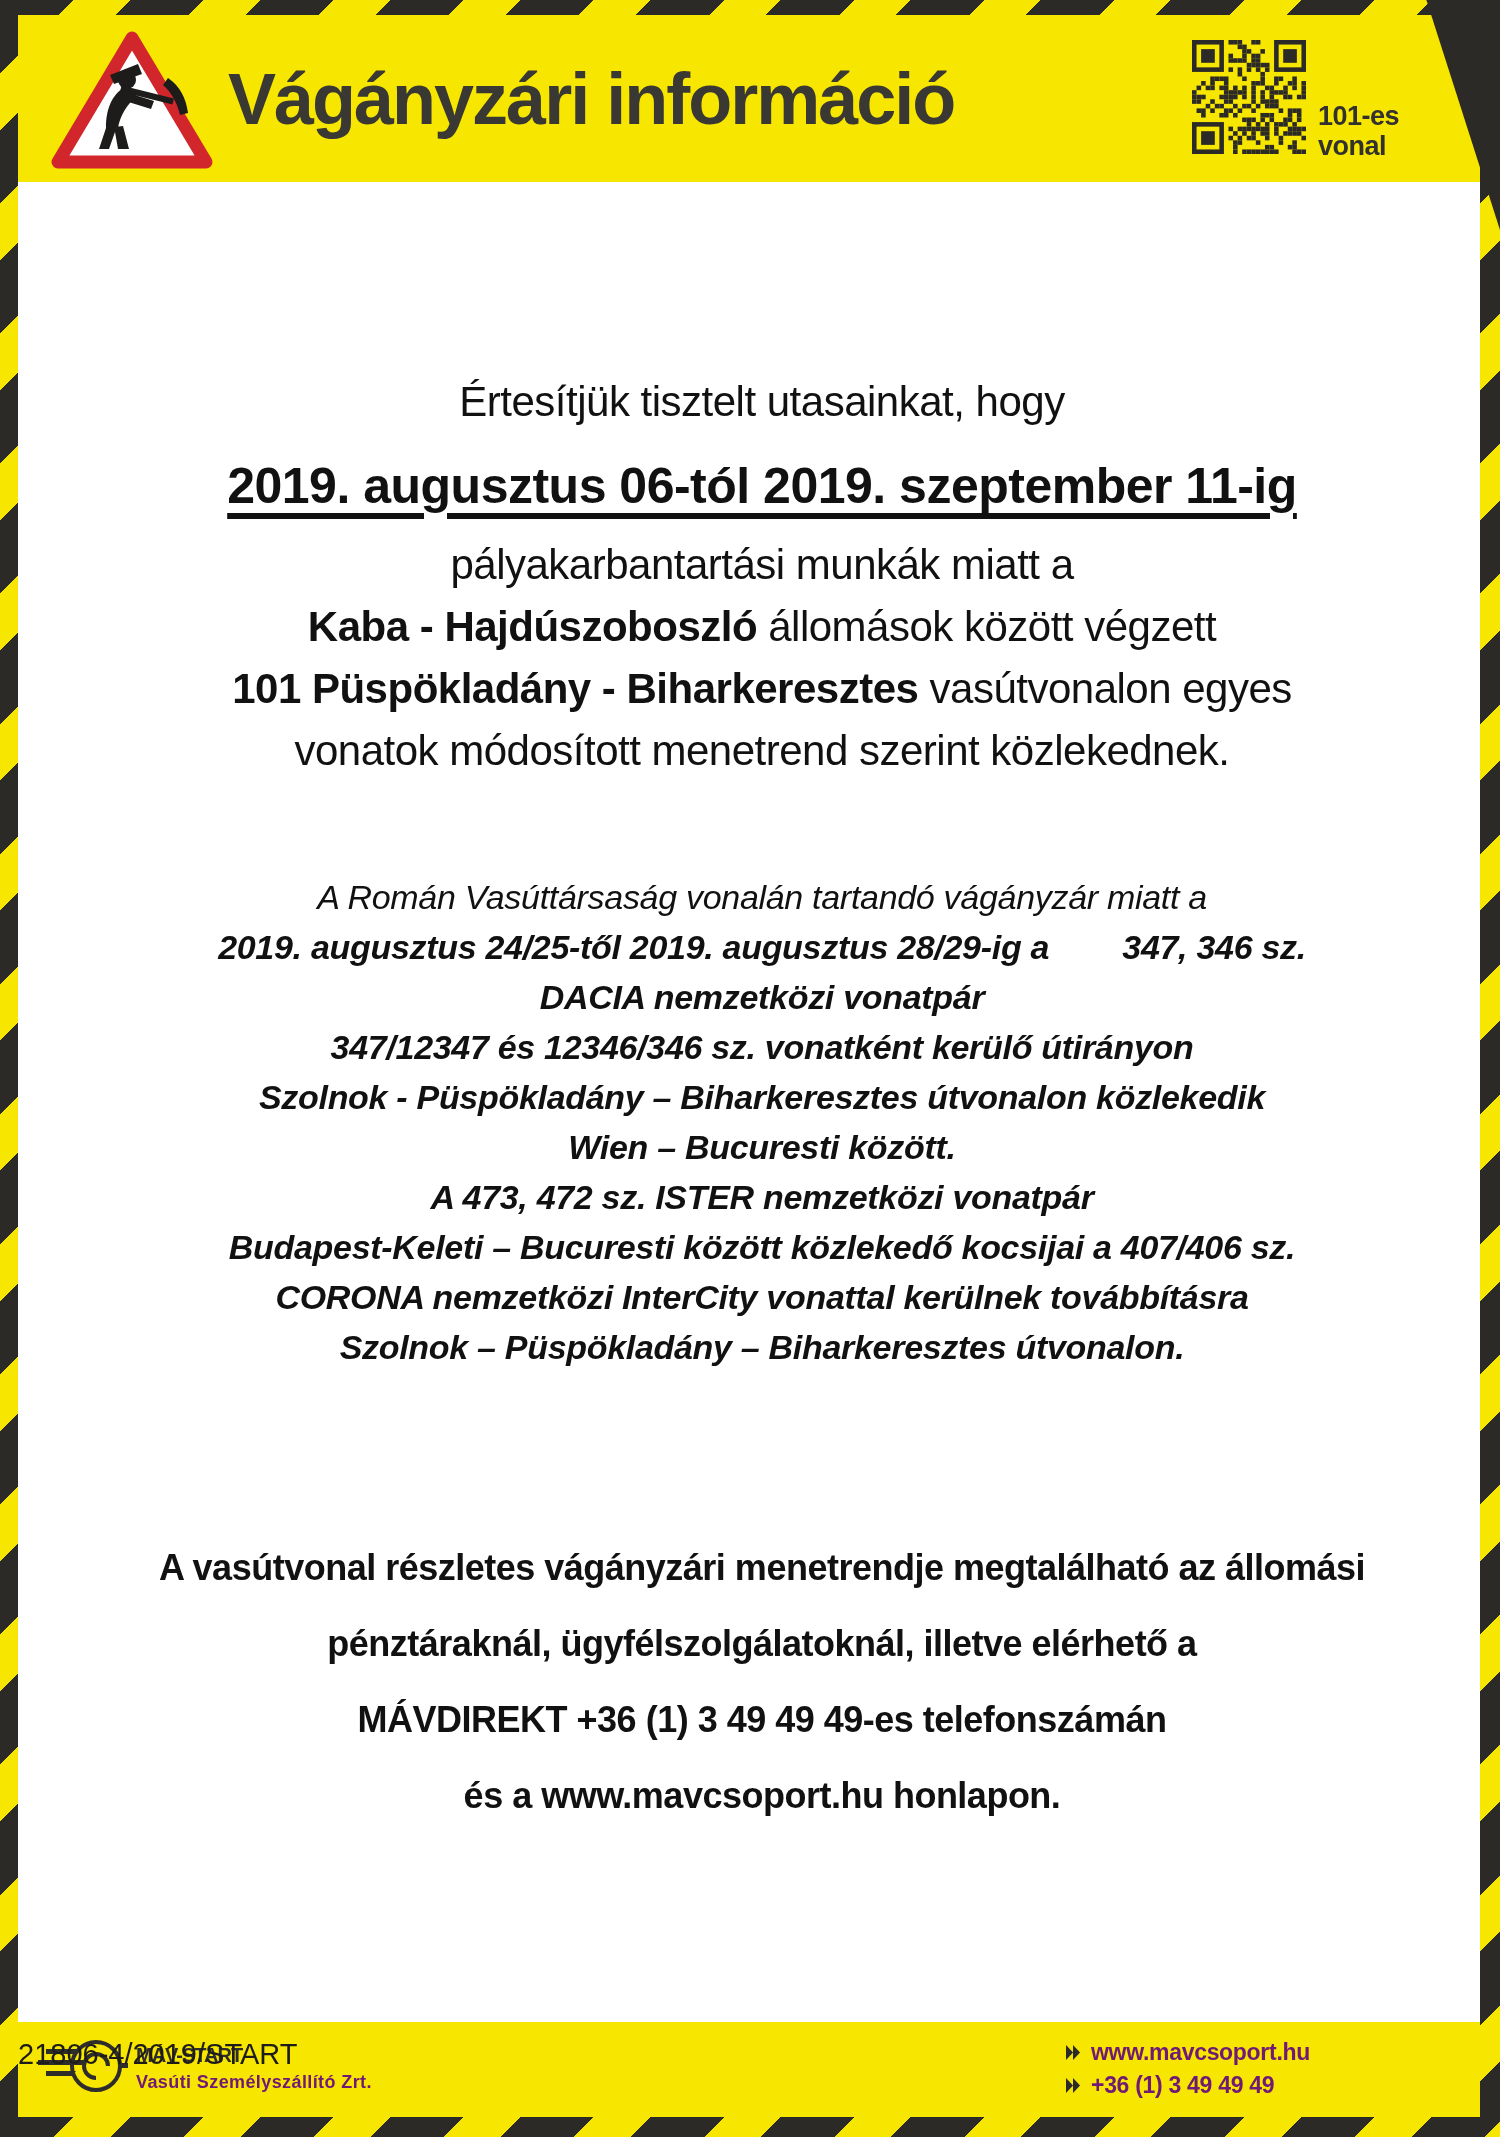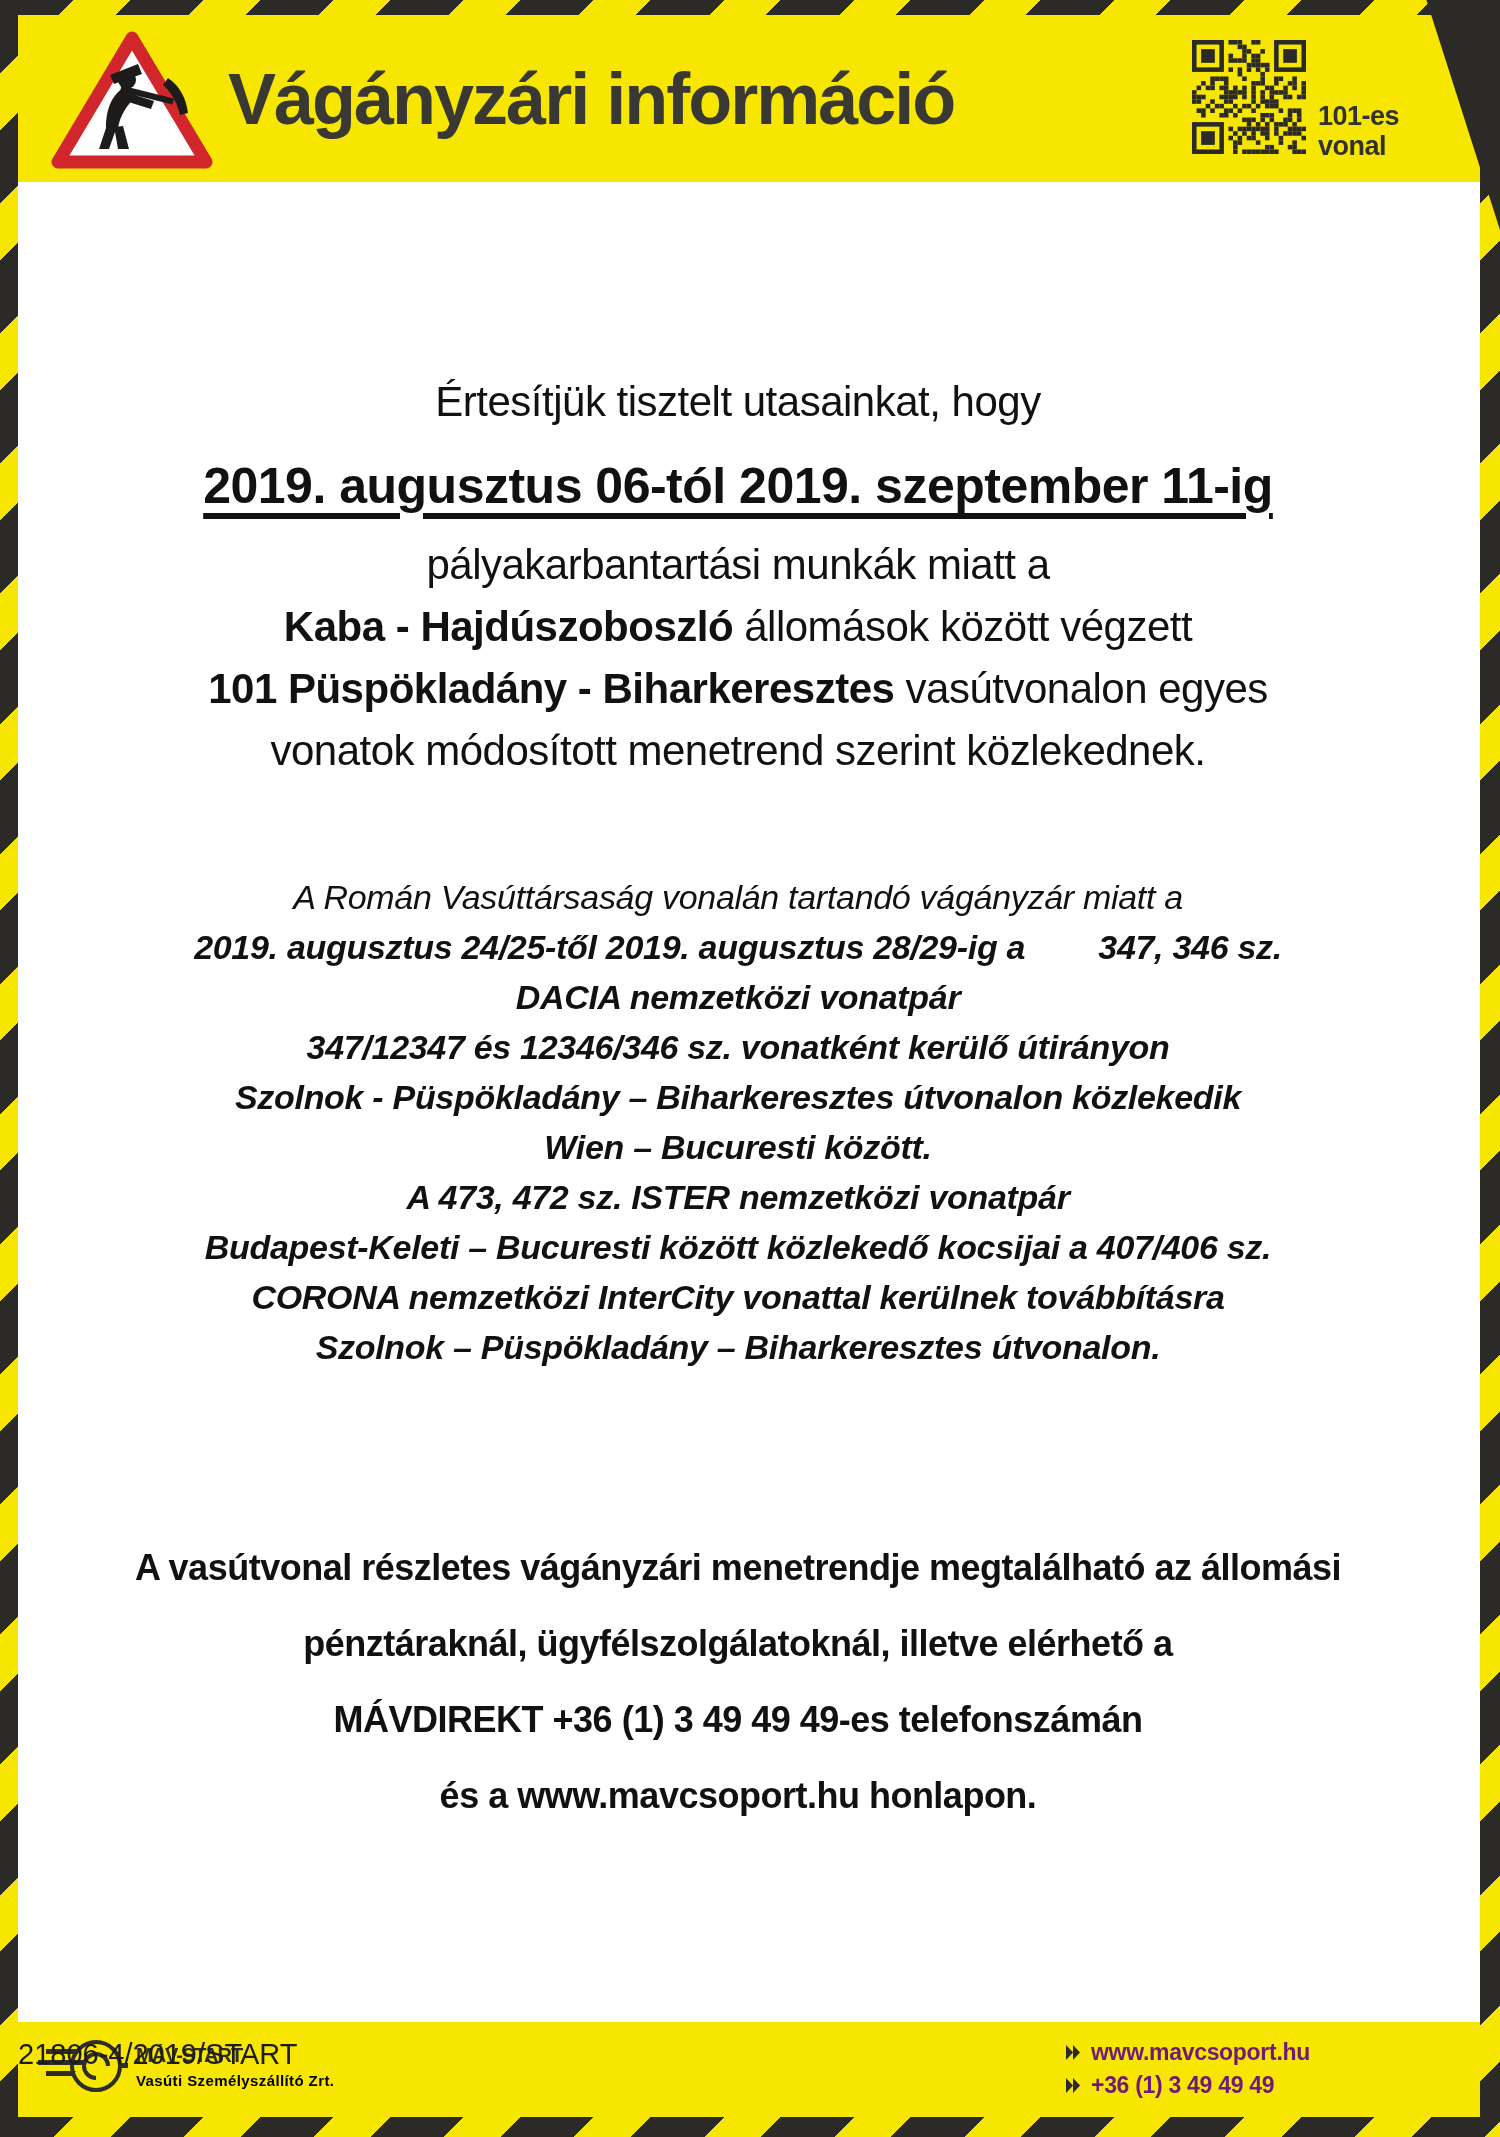--- a/index.html
+++ b/index.html
@@ -18,38 +18,38 @@
     background:#2b2a26;clip-path:polygon(20% 0,100% 0,100% 100%);}
   
   .header{position:absolute;left:18px;top:15px;width:1462px;height:167px;background:#f7e600;}
   .warn-sign{position:absolute;left:30px;top:11px;}
   .page-title{position:absolute;left:210px;top:0;height:167px;display:flex;align-items:center;
     font-size:72px;font-weight:bold;letter-spacing:-2px;color:#393833;white-space:nowrap;}
   .qr{position:absolute;left:1174px;top:25px;}
   .qr-label{position:absolute;left:1300px;top:86px;font-size:27px;font-weight:bold;
     line-height:30px;color:#32312d;letter-spacing:-0.5px;}
   
-  .txt{position:absolute;left:28px;width:1420px;text-align:center;letter-spacing:-0.5px;}
+  .txt{position:absolute;left:52px;width:1420px;text-align:center;letter-spacing:-0.5px;}
   .intro{top:366px;}
   .intro .lead{font-size:42px;height:72px;line-height:72px;font-weight:400;}
   .intro .period{font-size:50px;height:96px;line-height:96px;font-weight:bold;
     text-decoration:underline;text-decoration-thickness:6px;text-underline-offset:10px;}
   .intro .iline{font-size:42px;height:62px;line-height:62px;font-weight:400;white-space:pre-wrap;}
   .intro .iline .seg-b{font-weight:bold;}
   .detour{top:872px;font-style:italic;}
   .detour .dline{font-size:34px;height:50px;line-height:50px;font-weight:bold;white-space:pre-wrap;letter-spacing:-0.3px;}
   .detour .reg{font-weight:400;}
   .info{top:1530px;}
   .info .nline{font-size:36px;height:76px;line-height:76px;font-weight:bold;}
   
   .footer{position:absolute;left:18px;top:2022px;width:1462px;height:95px;background:#f7e600;color:#2b2a26;}
   .logo{position:absolute;left:18px;top:16px;display:flex;align-items:flex-start;}
   .logo-text{margin-left:8px;}
   .logo-name{font-size:20px;font-weight:bold;letter-spacing:-1px;line-height:34px;color:#2e2d29;white-space:nowrap;}
-  .logo-sub{font-size:15px;font-weight:bold;letter-spacing:0.4px;color:#000000;white-space:nowrap;}
+  .logo-sub{font-size:18px;font-weight:bold;letter-spacing:0.4px;color:#701a75;white-space:nowrap;}
   .doc-number{position:absolute;left:0;width:1462px;top:16px;text-align:left;font-size:29px;color:#1d1c1a;}
   .contact{position:absolute;left:1047px;top:14px;}
   .contact-row{display:flex;align-items:center;height:33px;font-size:23px;font-weight:bold;color:#701a75;letter-spacing:-0.3px;}
   .contact-row .chev{margin-right:10px;display:inline-flex;}
 </style>
 </head>
 <body>
 
 <div class="poster">
 

